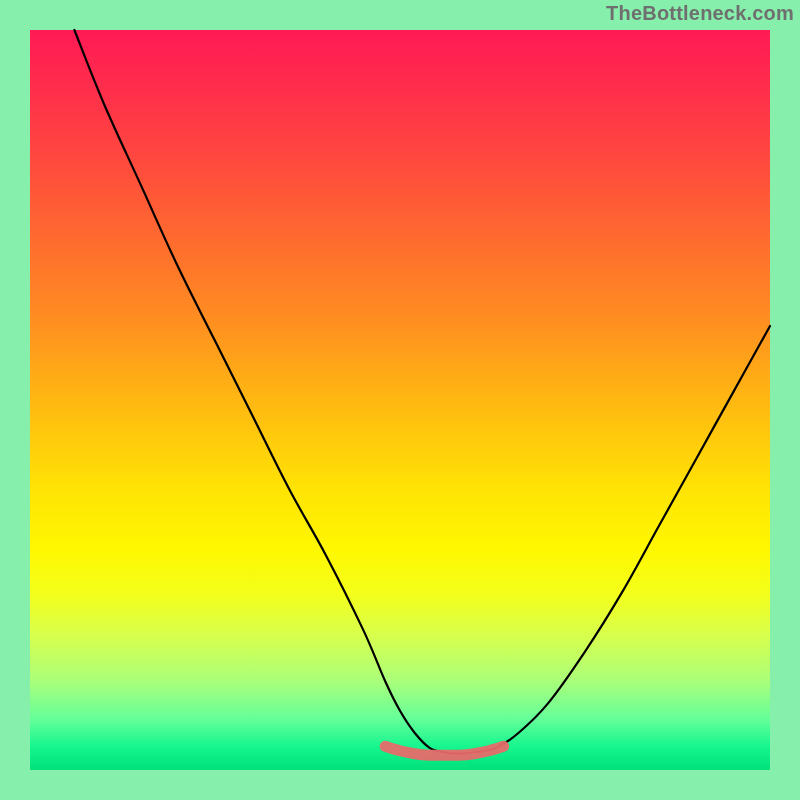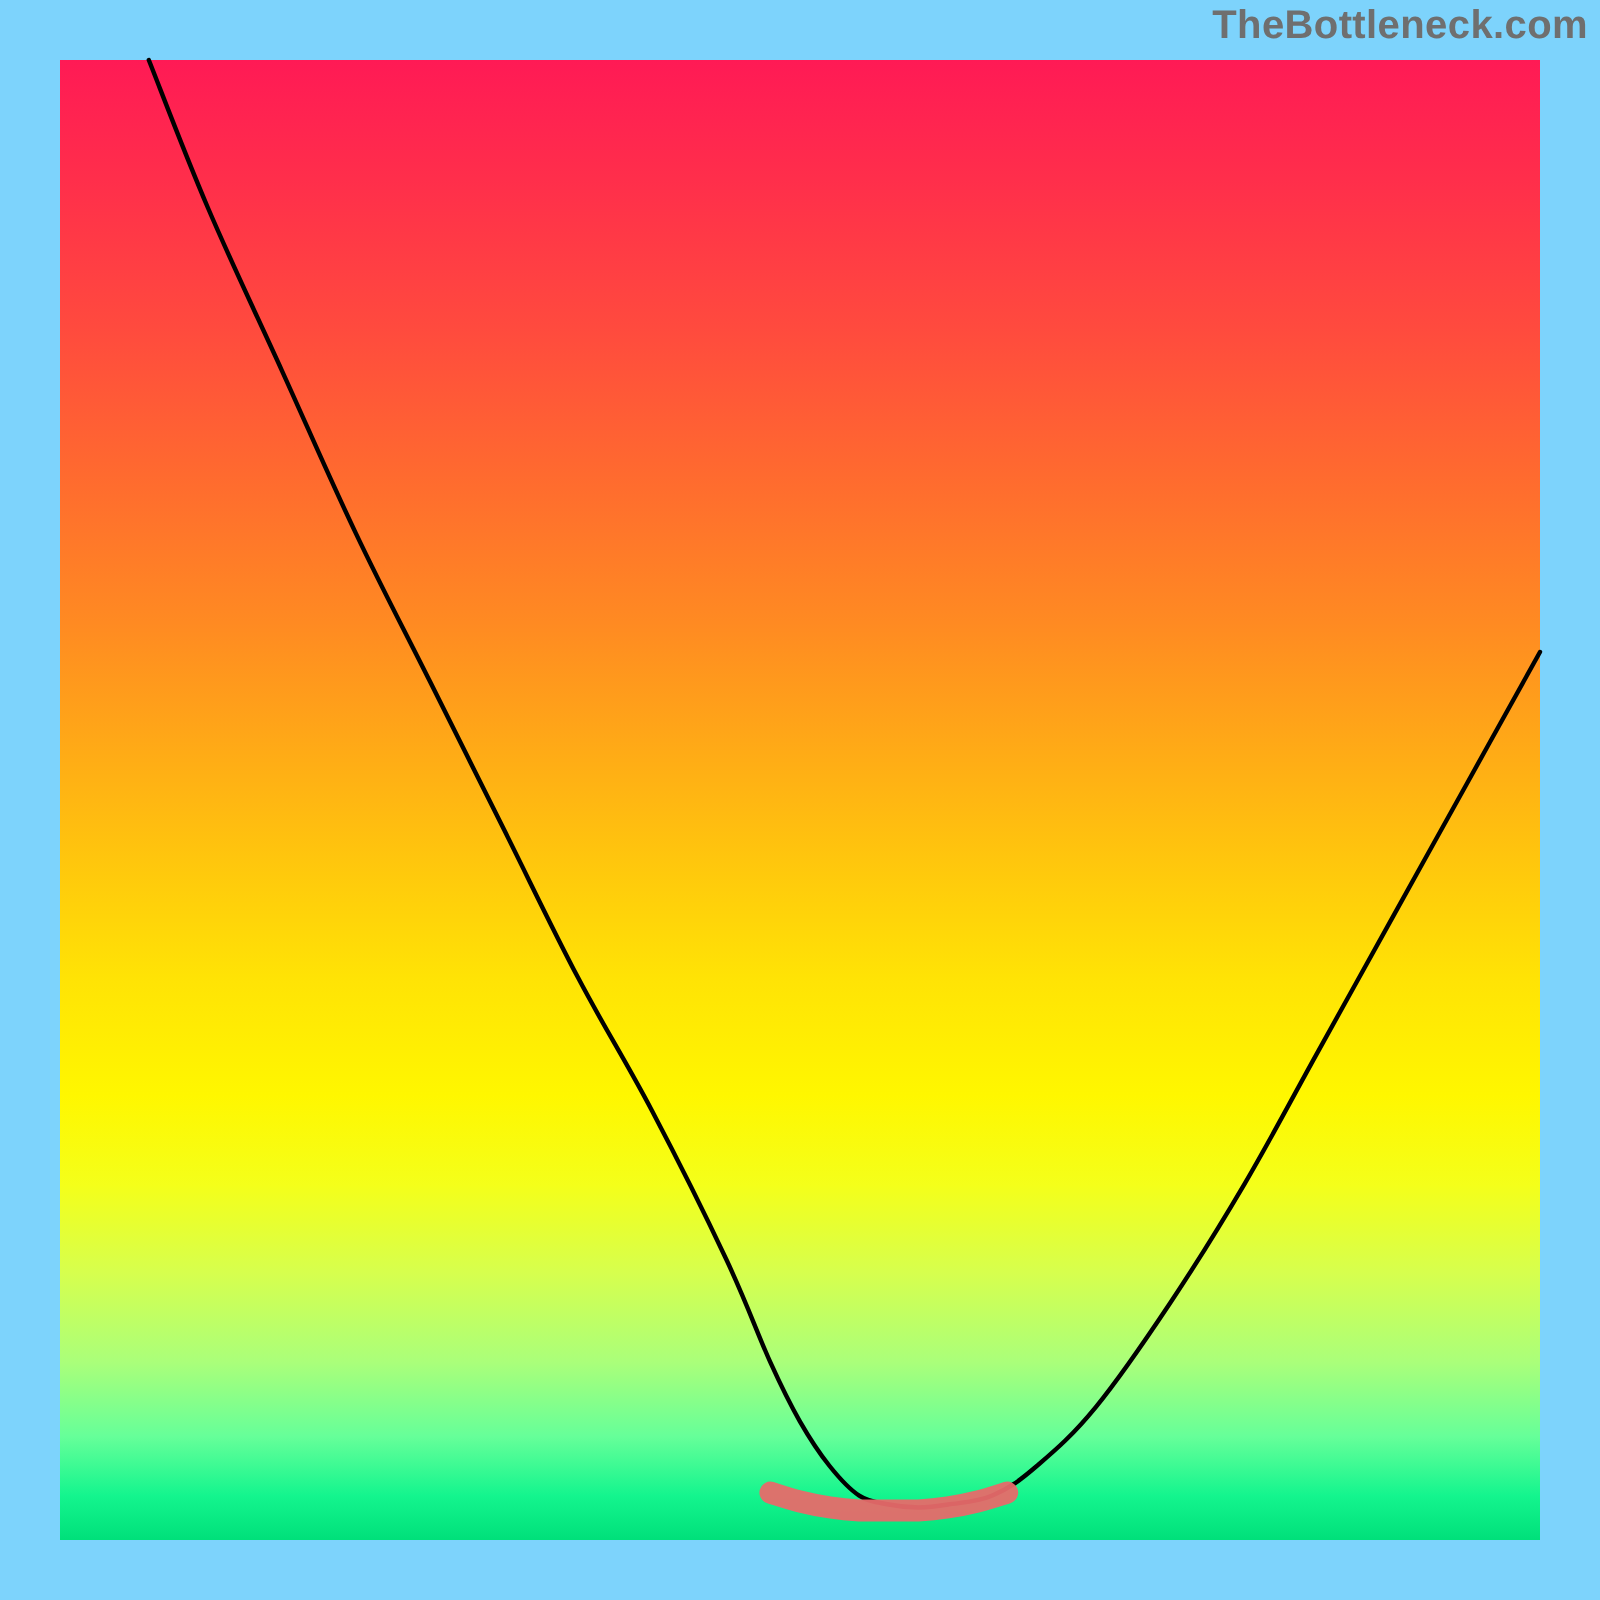--- a/index.html
+++ b/index.html
@@ -8,21 +8,21 @@
     width: 800px;
     height: 800px;
     overflow: hidden;
     background: #000;
     font-family: Arial, Helvetica, sans-serif;
   }
   .frame {
     position: relative;
     width: 800px;
     height: 800px;
-    background: #7dd3fc;
+    background: #86efac;
   }
   .watermark {
     position: absolute;
     top: 2px;
     right: 6px;
     color: #6f6f6f;
     font-size: 20px;
     font-weight: 600;
     letter-spacing: 0.2px;
     z-index: 10;

